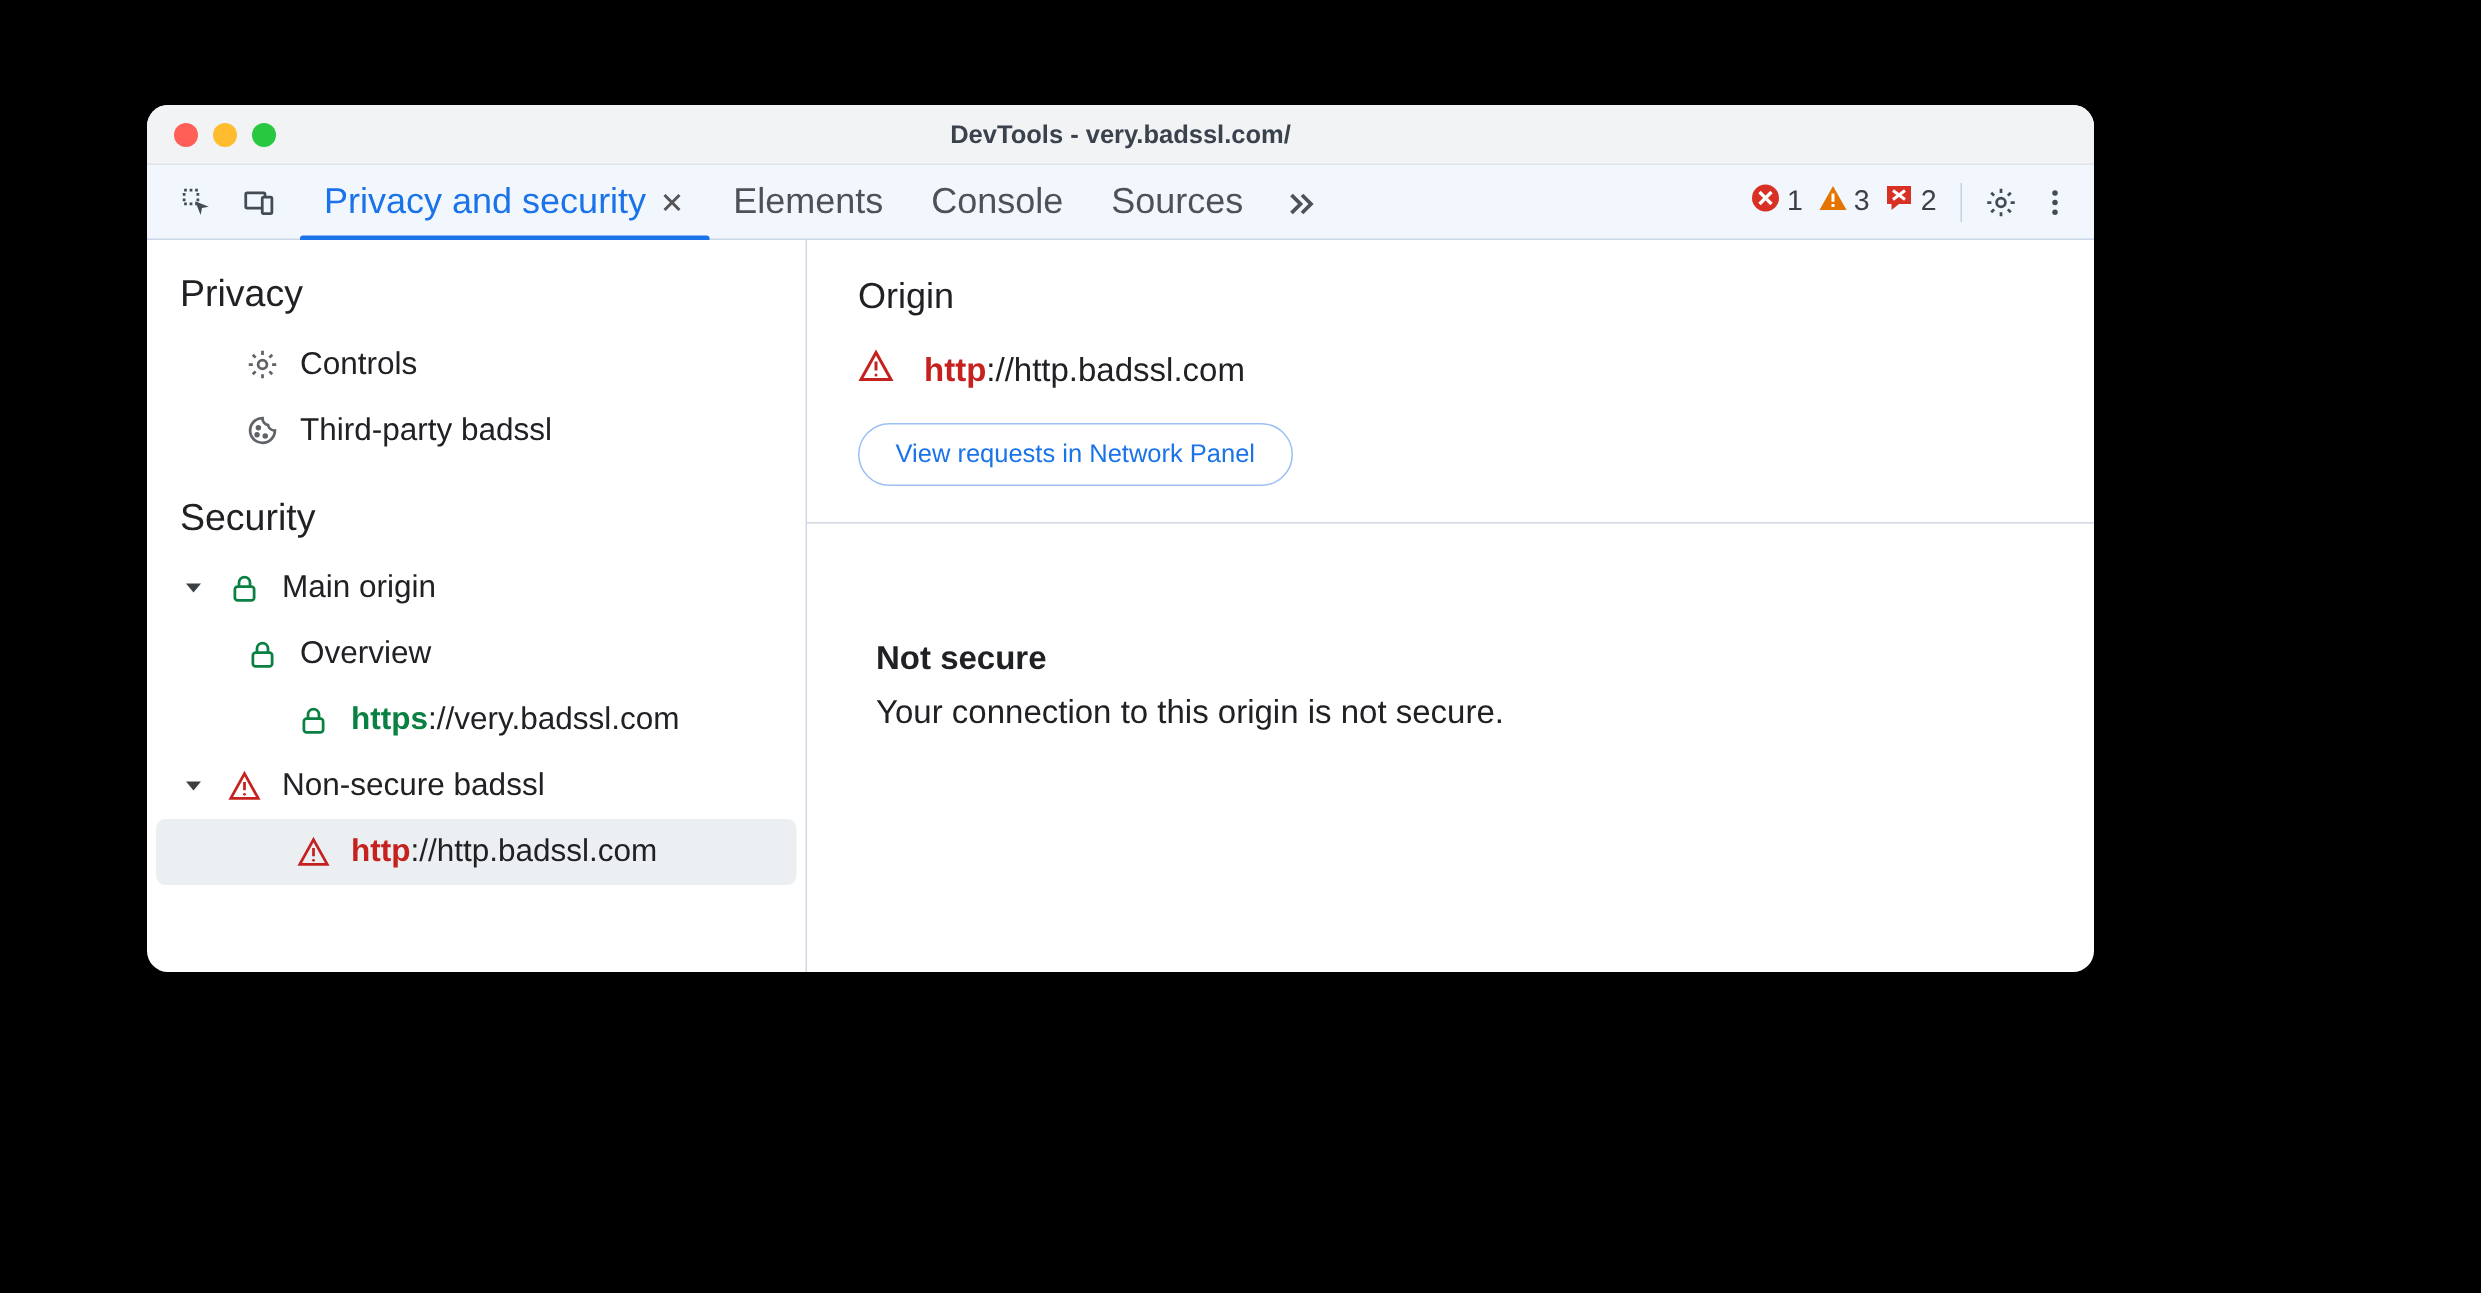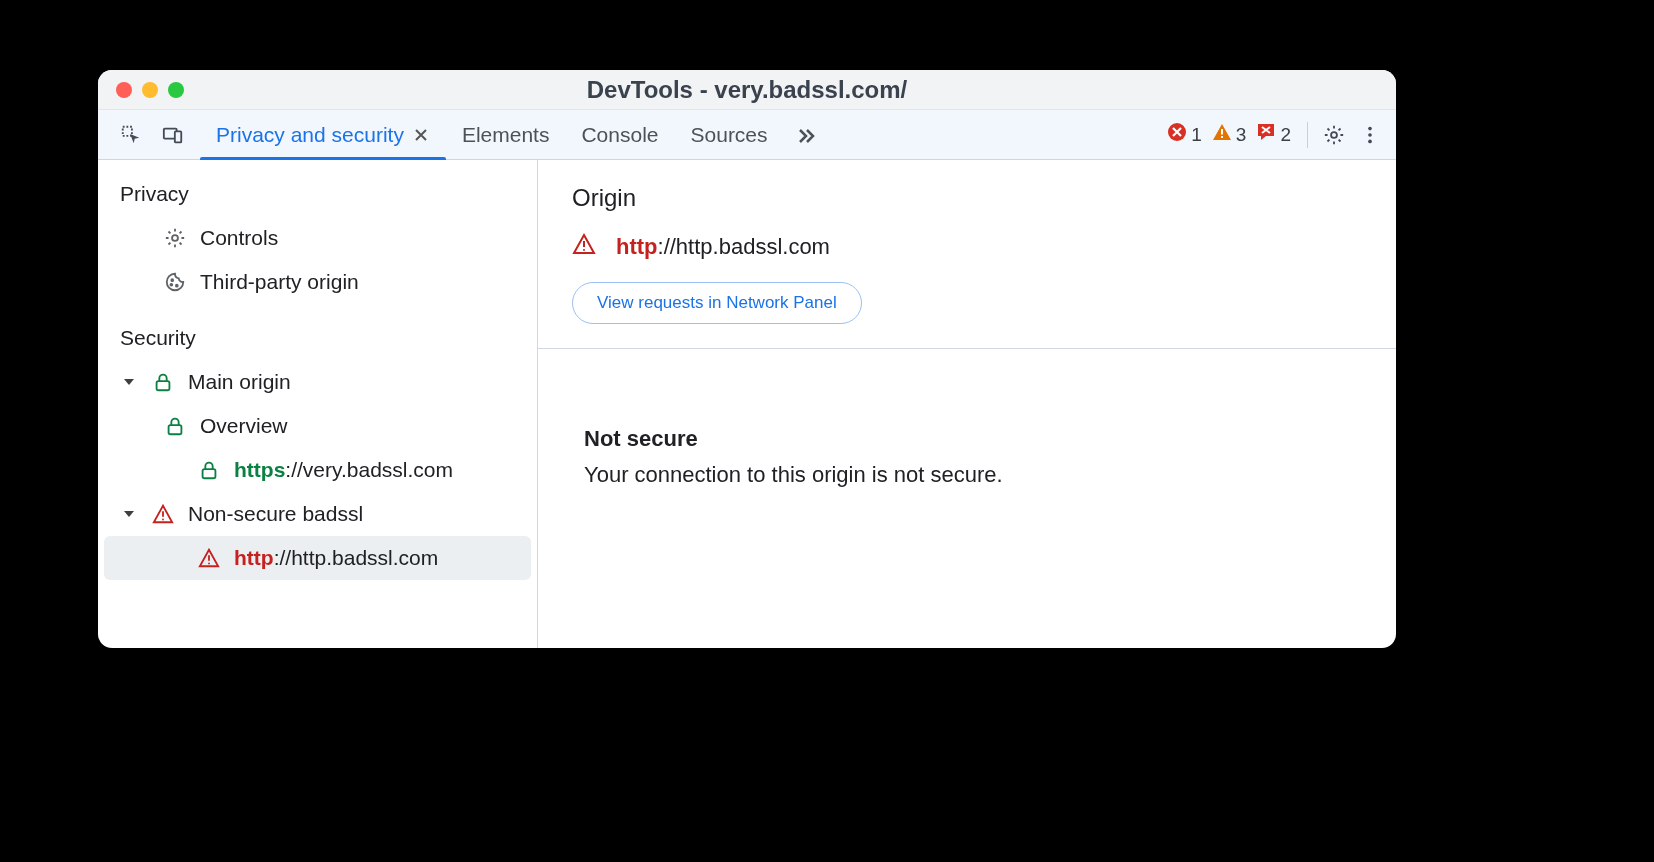--- a/index.html
+++ b/index.html
@@ -22,37 +22,37 @@
     display: flex;
     align-items: center;
     position: relative;
     border-bottom: 1px solid #e1e4e8;
   }
   .traffic { position: absolute; left: 18px; top: 12px; display: flex; gap: 10px; }
   .traffic span { width: 16px; height: 16px; border-radius: 50%; display:inline-block; }
   .tl-close { background:#ff5f57; }
   .tl-min   { background:#febc2e; }
   .tl-max   { background:#28c840; }
-  .titlebar .title { flex:1; text-align:center; font-weight:600; font-size:24px; color:#39424d; }
+  .titlebar .title { flex:1; text-align:center; font-weight:600; font-size:17px; color:#39424d; }
 
   
   .toolbar {
     height: 50px;
     background: #f2f7fd;
     border-bottom: 1px solid #c9d7e9;
     display: flex;
     align-items: stretch;
     padding: 0 8px 0 12px;
   }
   .toolbar .tb-btn { display:flex; align-items:center; justify-content:center; padding:0 10px; color:#434b54; }
   .toolbar .tb-btn svg { width:22px; height:22px; }
   .tabs { display:flex; align-items:stretch; margin-left: 6px; }
   .tab {
     display:flex; align-items:center; gap:8px;
-    padding: 0 16px; font-size:21px; color:#4c5257; cursor:pointer;
+    padding: 0 16px; font-size:24px; color:#4c5257; cursor:pointer;
     position:relative;
   }
   .tab.active { color:#1a73e8; font-weight:500; }
   .tab.active::after {
     content:""; position:absolute; left:0; right:0; bottom:-1px; height:3px;
     background:#1a73e8; border-radius:2px 2px 0 0;
   }
   .tab .close-x { width:18px; height:18px; display:flex; align-items:center; justify-content:center; color:#555; }
   .tab .close-x svg { width:14px; height:14px; }
   .more-tabs { display:flex; align-items:center; padding:0 10px; color:#4c5257; }
@@ -69,21 +69,21 @@
 
   
   .body { flex:1; display:flex; }
   .sidebar {
     width: 440px;
     border-right: 1px solid #cfd8e3;
     padding: 18px 0 0 0;
     font-size: 21px;
     color:#202124;
   }
-  .section-title { padding: 4px 22px 10px; font-size:21px; font-weight:400; color:#202124; }
+  .section-title { padding: 4px 22px 10px; font-size:25px; font-weight:400; color:#202124; }
   .tree-item {
     display:flex; align-items:center; gap:12px;
     height: 44px; padding: 0 14px 0 22px;
     cursor:pointer;
   }
   .tree-item .indent0 { width: 30px; display:flex; justify-content:center;}
   .tree-item .caret { width:18px; display:flex; justify-content:center; color:#3c4043;}
   .tree-item .caret svg{width:12px;height:12px;}
   .tree-item.ind1 { padding-left: 22px; }
   .tree-item.ind3 { padding-left: 98px; }
@@ -236,21 +236,21 @@
       <div class="tree-item ind1">
         <span class="indent0"></span>
         <span class="iconbox c-gray">
           <svg viewBox="0 0 24 24" fill="none" stroke="currentColor" stroke-width="2">
               <path d="M12 3a9 9 0 1 0 9 9 5 5 0 0 1-5-4 5 5 0 0 1-4-5Z"></path>
               <circle cx="9" cy="10" r="1" fill="currentColor"></circle>
               <circle cx="8" cy="15" r="1" fill="currentColor"></circle>
               <circle cx="14" cy="16" r="1" fill="currentColor"></circle>
             </svg>
         </span>
-        <span class="label">Third-party origin</span>
+        <span class="label">Third-party badssl</span>
       </div>
 
       <div style="height:18px"></div>
       <div class="section-title">Security</div>
 
       <div class="tree-item ind1">
         <span class="caret">
           <svg viewBox="0 0 12 12" fill="currentColor">
               <path d="M1 3 L6 9 L11 3 Z"></path>
             </svg>

